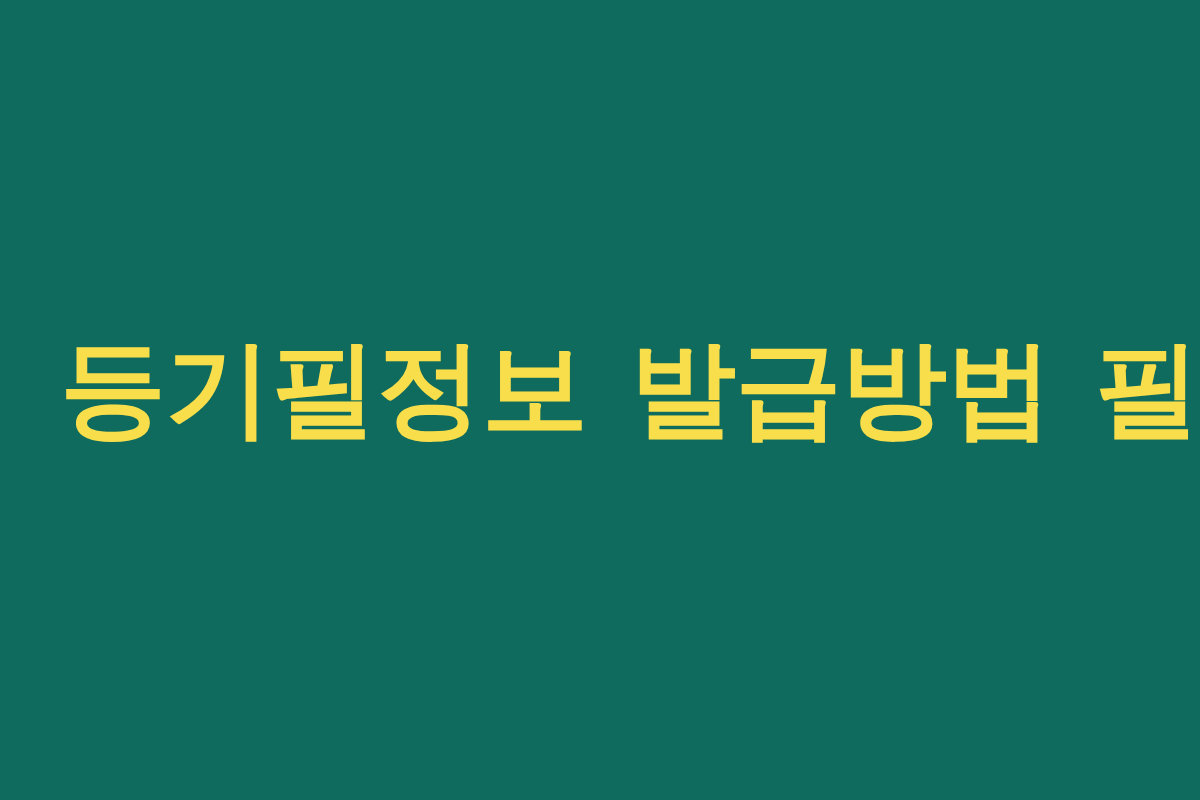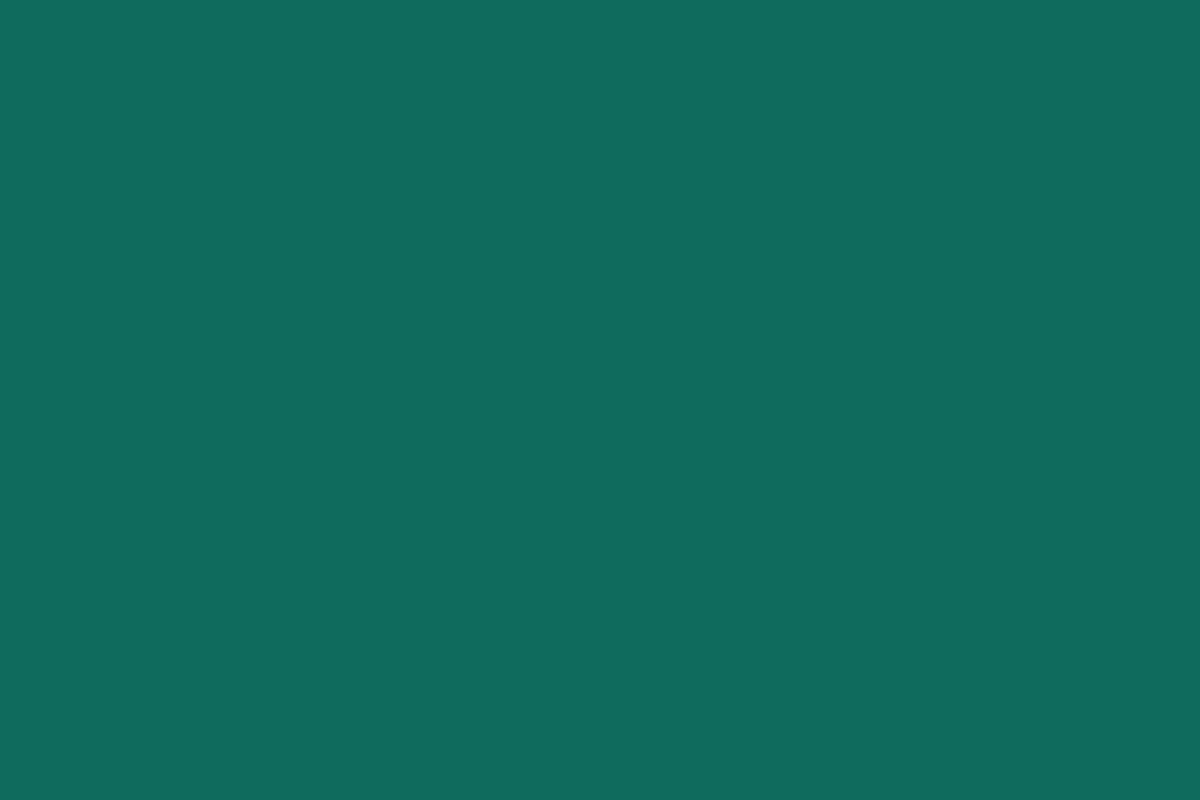--- a/index.html
+++ b/index.html
@@ -49,17 +49,18 @@
     paint-order: stroke fill;
   }
 </style>
 </head>
 <body>
 
 <div id="thumbnail-card" style="background-color: rgb(15, 107, 93);">
 
   <div id="title-block">
 
+    <span class="title-line" style="color: rgb(249, 222, 75);">등기필정보 발급방법 필</span>
 
 
   </div>
 
 </div>
 
 </body></html>

